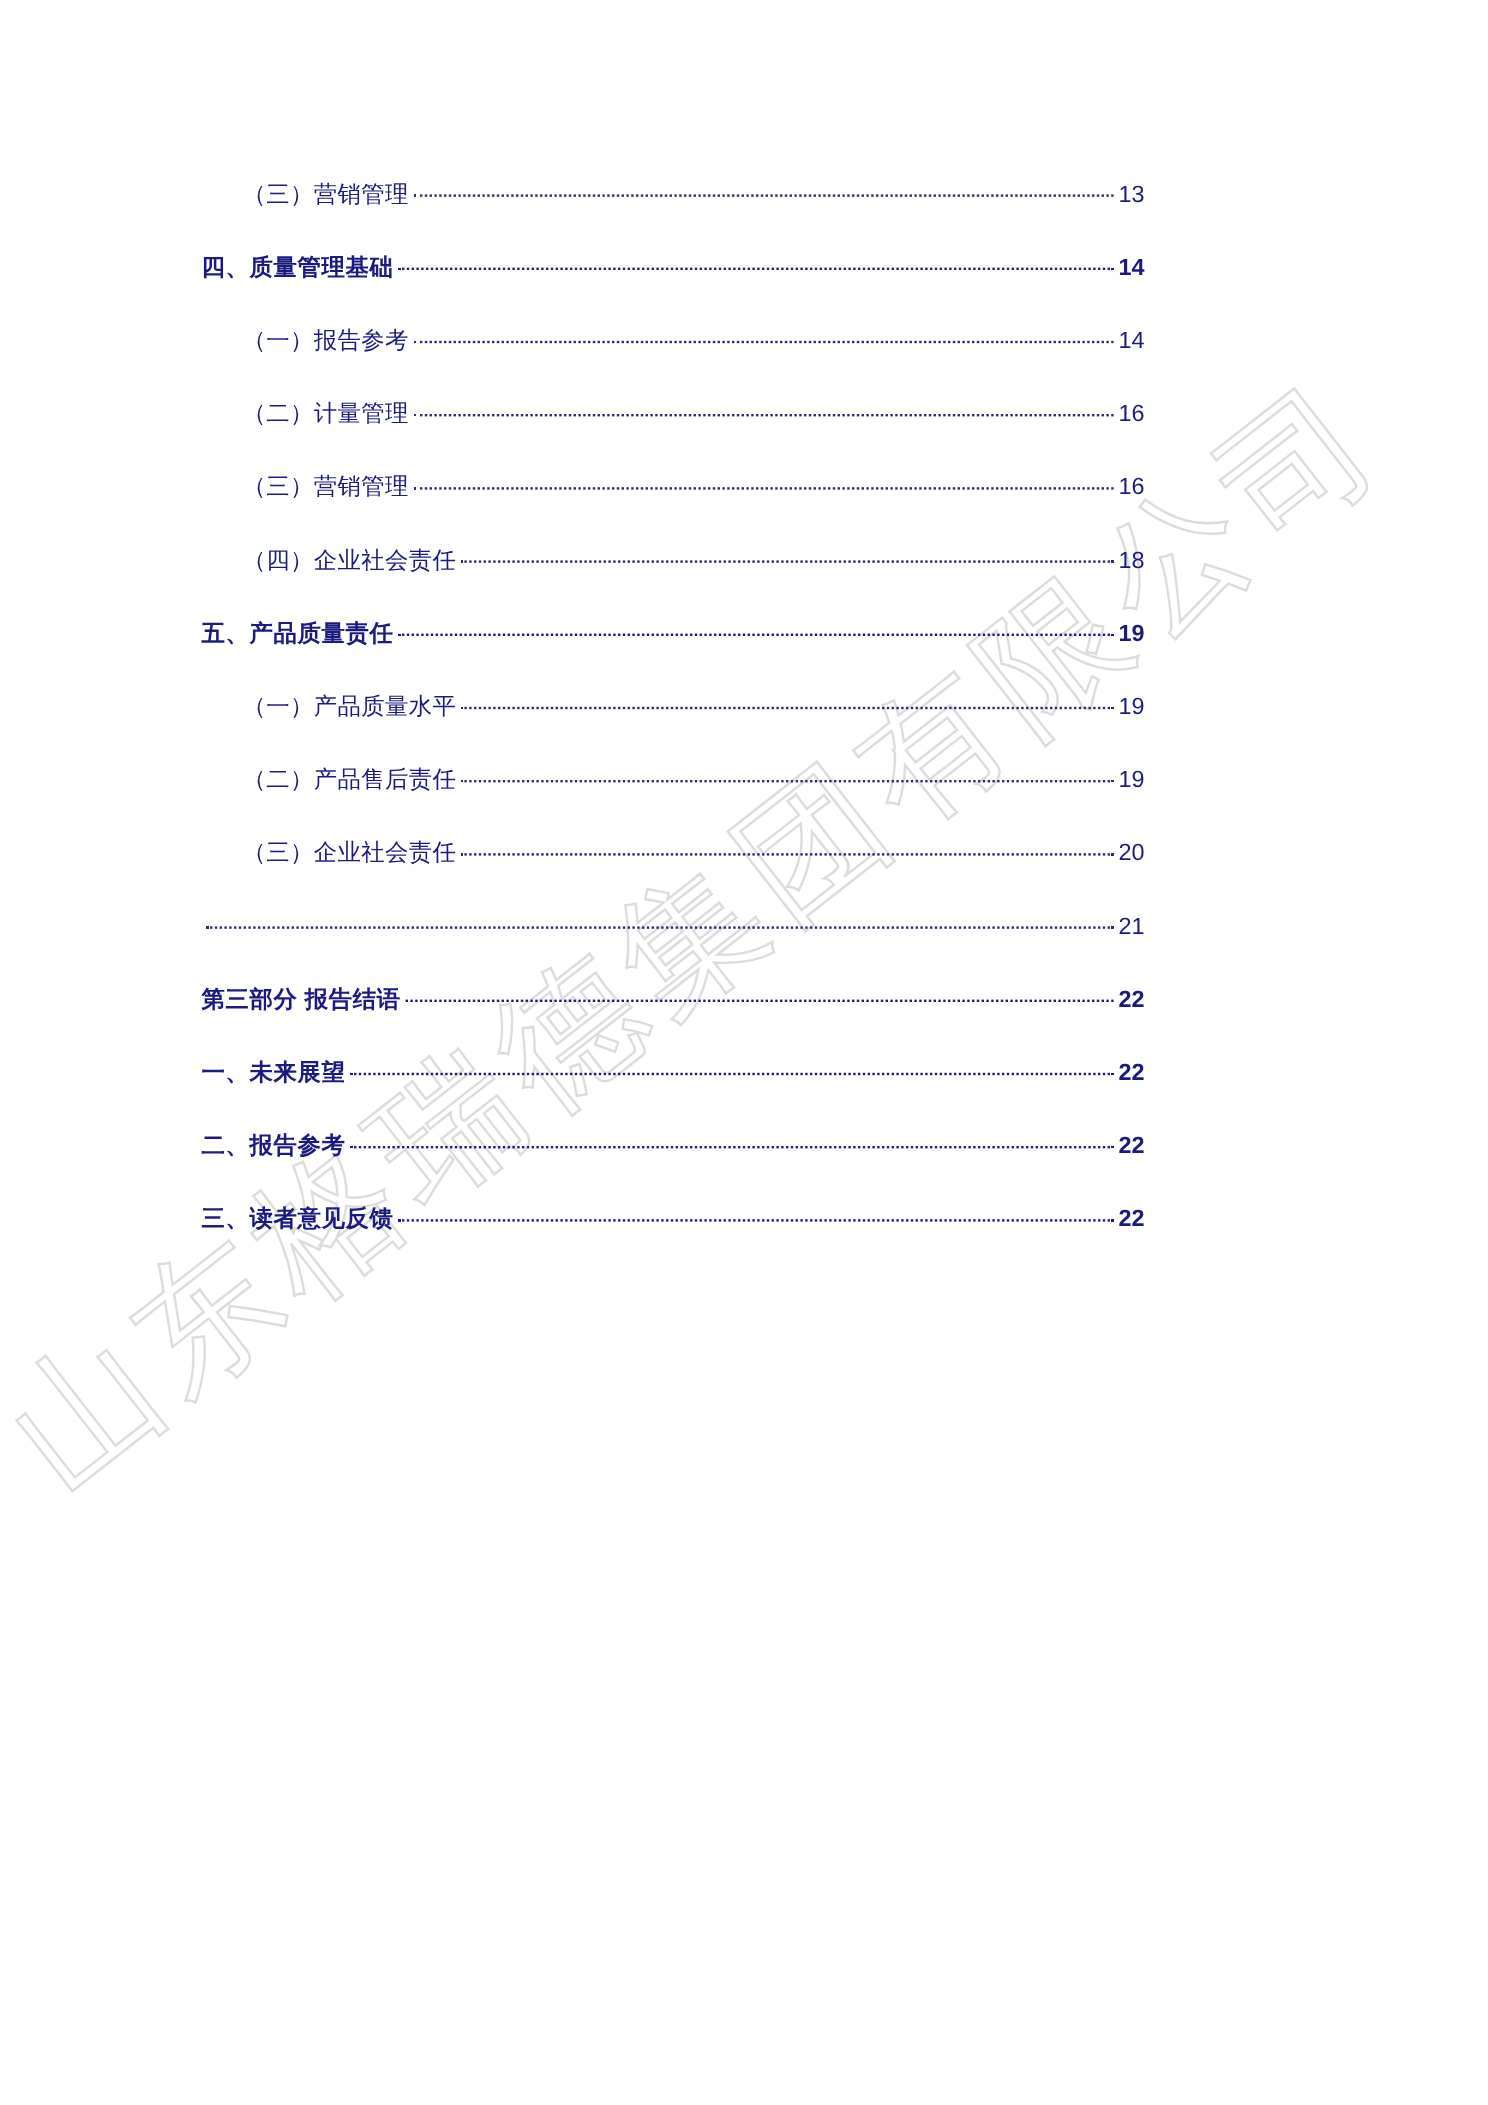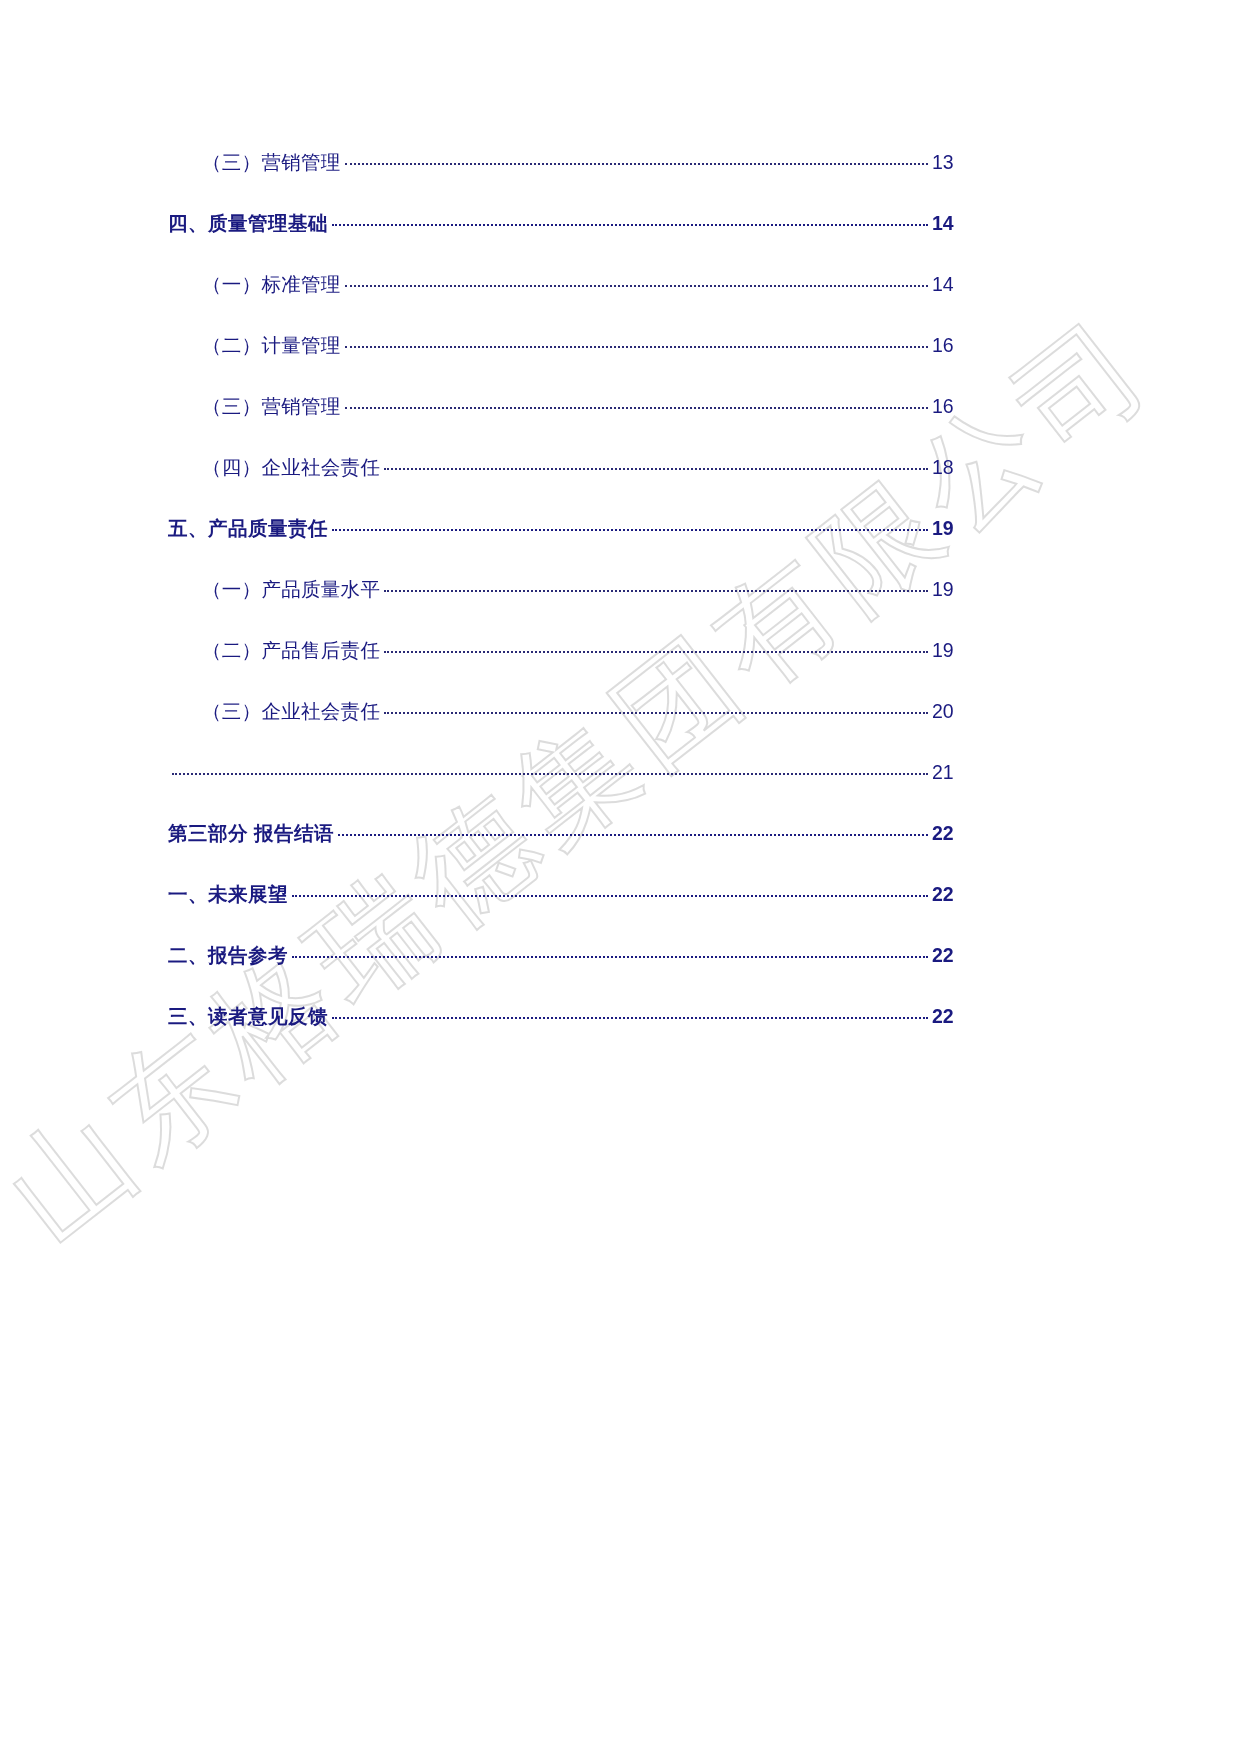--- a/index.html
+++ b/index.html
@@ -117,21 +117,21 @@
       <span class="pg">13</span>
     </div>
 
     <div class="toc-row lvl1">
       <span class="label">四、质量管理基础</span>
       <span class="dots"></span>
       <span class="pg">14</span>
     </div>
 
     <div class="toc-row lvl2">
-      <span class="label">（一）标准管理</span>
+      <span class="label">（一）报告参考</span>
       <span class="dots"></span>
       <span class="pg">14</span>
     </div>
 
     <div class="toc-row lvl2">
       <span class="label">（二）计量管理</span>
       <span class="dots"></span>
       <span class="pg">16</span>
     </div>
 

